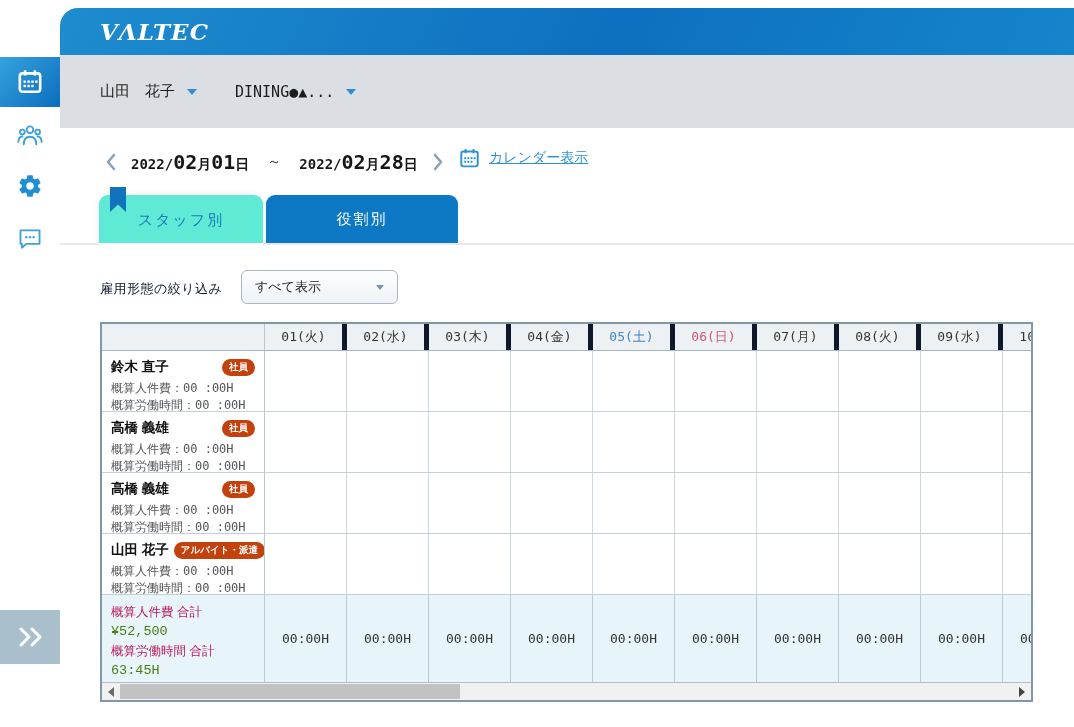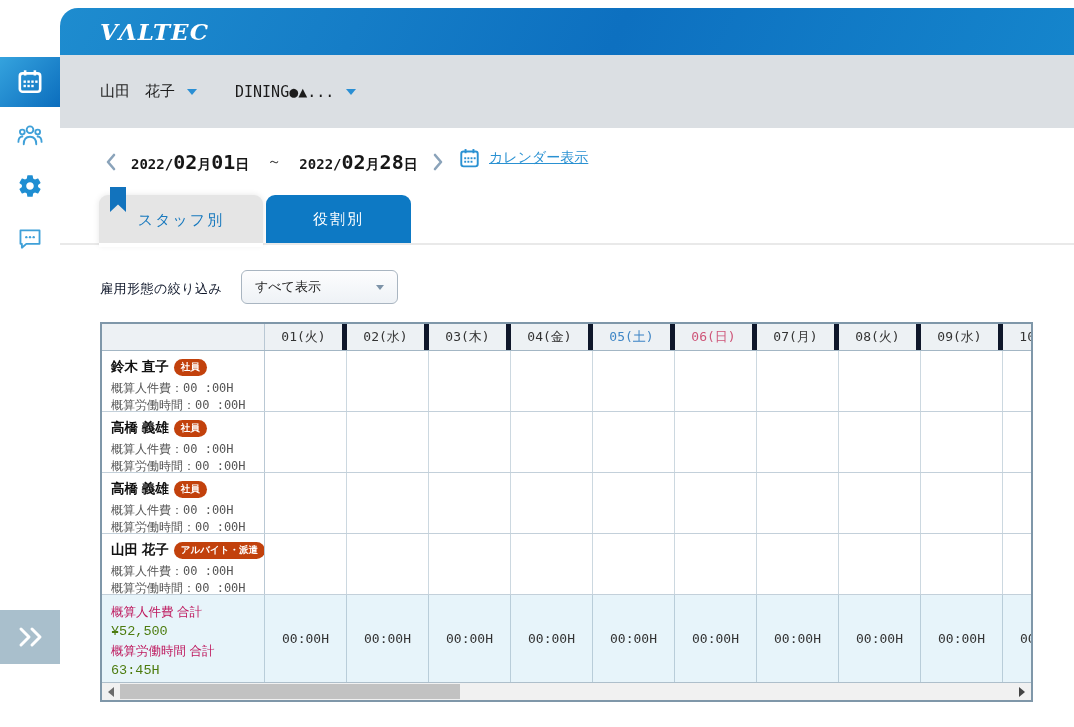--- a/index.html
+++ b/index.html
@@ -55,23 +55,23 @@
   .cal-link svg { width:21px; height:21px; color:#2a91d2; }
   .cal-link a { color:#2a91d2; font-size:14px; text-decoration:underline; }
 
   
   .tabs { position:absolute; left:99px; top:195px; display:flex; gap:3px; z-index:3; }
   .tab {
     width:164px; display:flex; align-items:center; justify-content:center;
     font-size:15px; letter-spacing:2px; cursor:pointer;
     border-top-left-radius:9px; border-top-right-radius:9px;
   }
-  .tab.active { position:relative; height:50px; background:#e5e5e5; color:#1879be; box-shadow:0 0 6px rgba(0,0,0,0.10); }
+  .tab.active { position:relative; height:50px; background:#5eead4; color:#1879be; box-shadow:0 0 6px rgba(0,0,0,0.10); }
   .tab.active::after { content:""; position:absolute; left:0; right:0; bottom:-2px; height:4px; background:#fff; }
-  .tab.inactive { height:48px; width:145px; background:#0d79c4; color:#fff; }
+  .tab.inactive { height:48px; width:192px; background:#0d79c4; color:#fff; }
   .bookmark { position:absolute; left:11px; top:-8px; }
   .tabs-underline { position:absolute; left:60px; top:243px; width:1014px; height:2px; background:#e9e9e9; z-index:1; }
 
   
   .filter-label { position:absolute; left:100px; top:280px; font-size:13px; color:#0f172a; letter-spacing:0.5px; }
   .filter-select {
     position:absolute; left:241px; top:270px; width:157px; height:34px;
     background:linear-gradient(#fdfdfe,#eef2f6); border:1px solid #a9b5c1; border-radius:6px;
     display:flex; align-items:center; justify-content:space-between; padding:0 13px;
     font-size:13px; color:#1d1d1d; cursor:pointer;
@@ -84,21 +84,21 @@
   .th-corner { width:163px; flex:none; border-right:1px solid #b9c8d4; }
   .th.day {
     width:82px; flex:none; border-right:5px solid #0f172a;
     display:flex; align-items:center; justify-content:center;
     font-family:"DejaVu Sans Mono","Liberation Mono",monospace; font-size:13px; color:#333;
   }
   .th.day.saturday { color:#3f86c6; }
   .th.day.sunday   { color:#ce5578; }
   .trow { display:flex; height:61px; border-bottom:1px solid #c3d0da; overflow:hidden; background:#fff; }
   .row-label { width:163px; flex:none; border-right:1px solid #b9c8d4; padding:7px 9px 0 9px; overflow:hidden; }
-  .staff-name { font-size:13.5px; font-weight:bold; color:#111; display:flex; align-items:center; gap:5px; margin-bottom:4px; white-space:nowrap; }
+  .staff-name { font-size:13.5px; font-weight:bold; color:#111; display:flex; align-items:center; gap:5px; margin-bottom:4px; white-space:nowrap;justify-content:space-between; }
   .badge { background:#c2410c; color:#fff; font-size:9.5px; font-weight:bold; padding:2px 7px; border-radius:9px; white-space:nowrap; }
   .cost-line { font-size:12px; color:#555; line-height:1.45; white-space:nowrap; }
   .cost-line .mono { font-size:12px; }
   .td { width:82px; flex:none; border-right:1px solid #ccd8e0; background:#fff; cursor:pointer; }
 
   .summary-row { display:flex; height:88px; background:#e7f4fa; border-bottom:1px solid #aebfcb; overflow:hidden; }
   .sum-label { width:163px; flex:none; border-right:1px solid #b9cdd9; padding:8px 9px; line-height:1.5; }
   .sum-label .lab { font-size:12.5px; color:#be185d; }
   .sum-label .val { font-size:13.5px; color:#4d7c0f; font-family:Liberation Mono, monospace; }
   .sum-cell {

